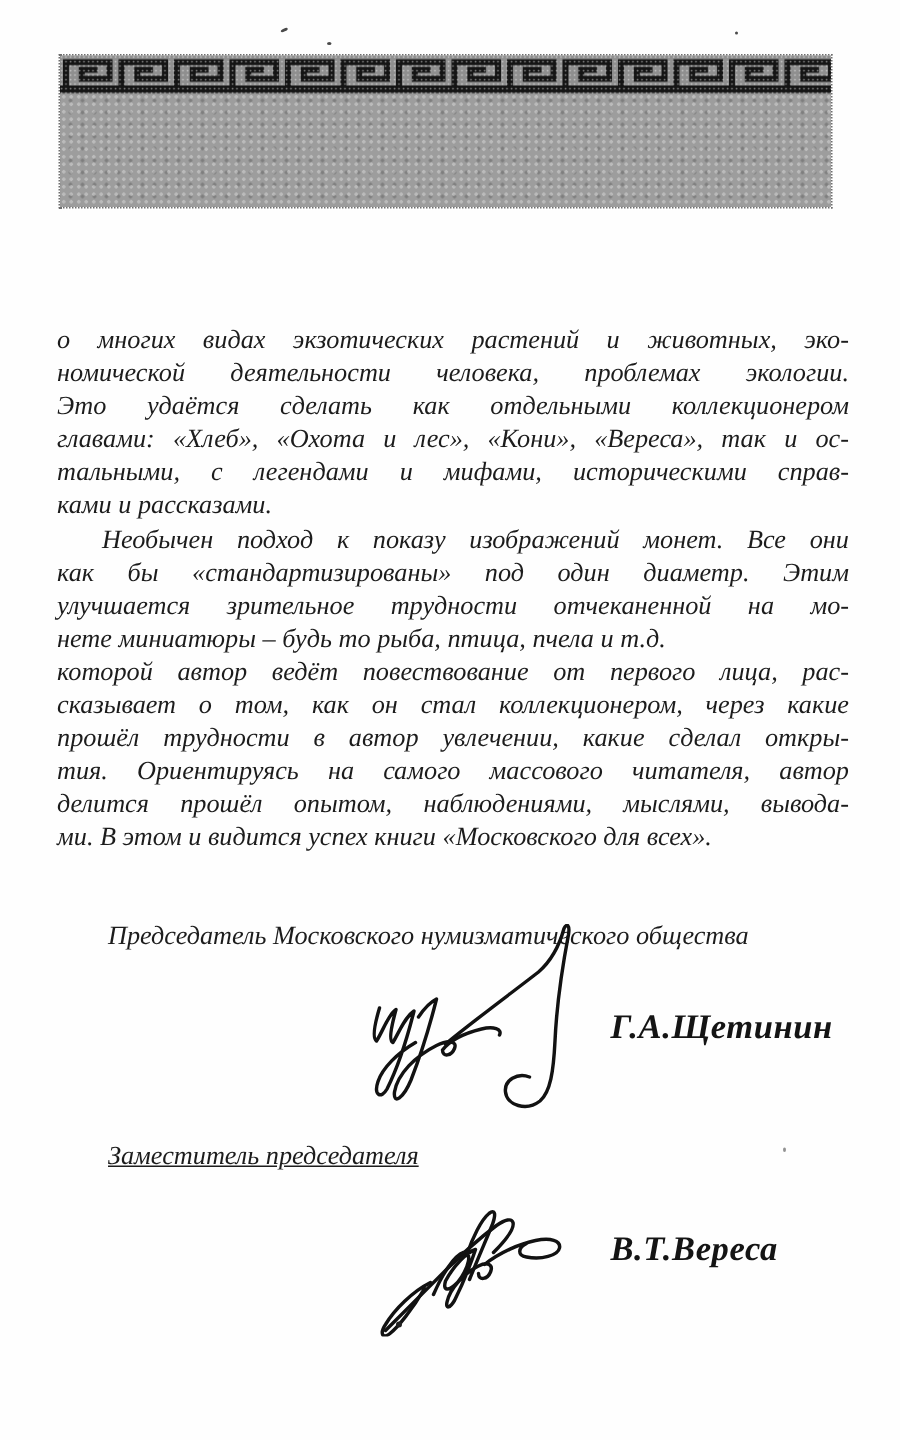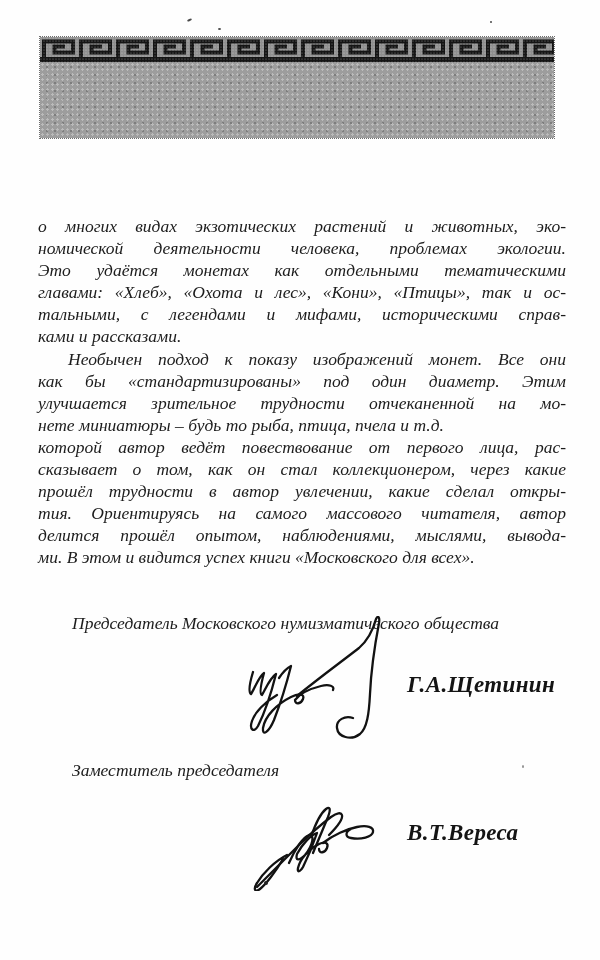--- a/index.html
+++ b/index.html
@@ -23,21 +23,21 @@
   .body-text{
     position:absolute;left:38px;top:215px;width:528px;
     font-size:17.5px;line-height:22.1px;font-style:italic;
   }
   .line{text-align:justify;text-align-last:justify;}
   .line.last{text-align-last:left;}
   .line.indent{text-indent:30px;}
   
   .sig-title{position:absolute;font-style:italic;font-size:17.5px;white-space:nowrap;}
   .sig-title.t1{left:72px;top:613px;}
-  .sig-title.t2{left:72px;top:760px;}
+  .sig-title.t2{left:72px;top:760px;text-decoration:underline;}
   .sig-name{position:absolute;font-style:italic;font-weight:bold;font-size:23px;letter-spacing:.4px;color:#141414;white-space:nowrap;}
   .sig-name.n1{left:407px;top:672px;}
   .sig-name.n2{left:407px;top:820px;}
   .sig-svg{position:absolute;}
   .sig-svg.s1{left:237px;top:616px;}
   .sig-svg.s2{left:253px;top:799px;}
   .sig-svg path{fill:none;stroke:#121212;stroke-width:2.3;stroke-linecap:round;stroke-linejoin:round;}
   
   .speck{position:absolute;background:#4a4a4a;border-radius:50%;}
 </style>
@@ -60,22 +60,22 @@
       </defs>
       <rect width="514" height="26" fill="url(#gk)"></rect>
       <rect width="514" height="26" fill="url(#stip)"></rect>
     </svg>
   </div>
 
   <div class="body-text" id="body-text">
       <div>
         <div class="line">о многих видах экзотических растений и животных, эко-</div>
         <div class="line">номической деятельности человека, проблемах экологии.</div>
-        <div class="line">Это удаётся монетах как отдельными тематическими</div>
-        <div class="line">главами: «Хлеб», «Охота и лес», «Кони», «Птицы», так и ос-</div>
+        <div class="line">Это удаётся сделать как отдельными коллекционером</div>
+        <div class="line">главами: «Хлеб», «Охота и лес», «Кони», «Вереса», так и ос-</div>
         <div class="line">тальными, с легендами и мифами, историческими справ-</div>
         <div class="line last">ками и рассказами.</div>
       </div>
       <div>
         <div class="line indent">Необычен подход к показу изображений монет. Все они</div>
         <div class="line">как бы «стандартизированы» под один диаметр. Этим</div>
         <div class="line">улучшается зрительное трудности отчеканенной на мо-</div>
         <div class="line last">нете миниатюры – будь то рыба, птица, пчела и т.д.</div>
       </div>
       <div>

